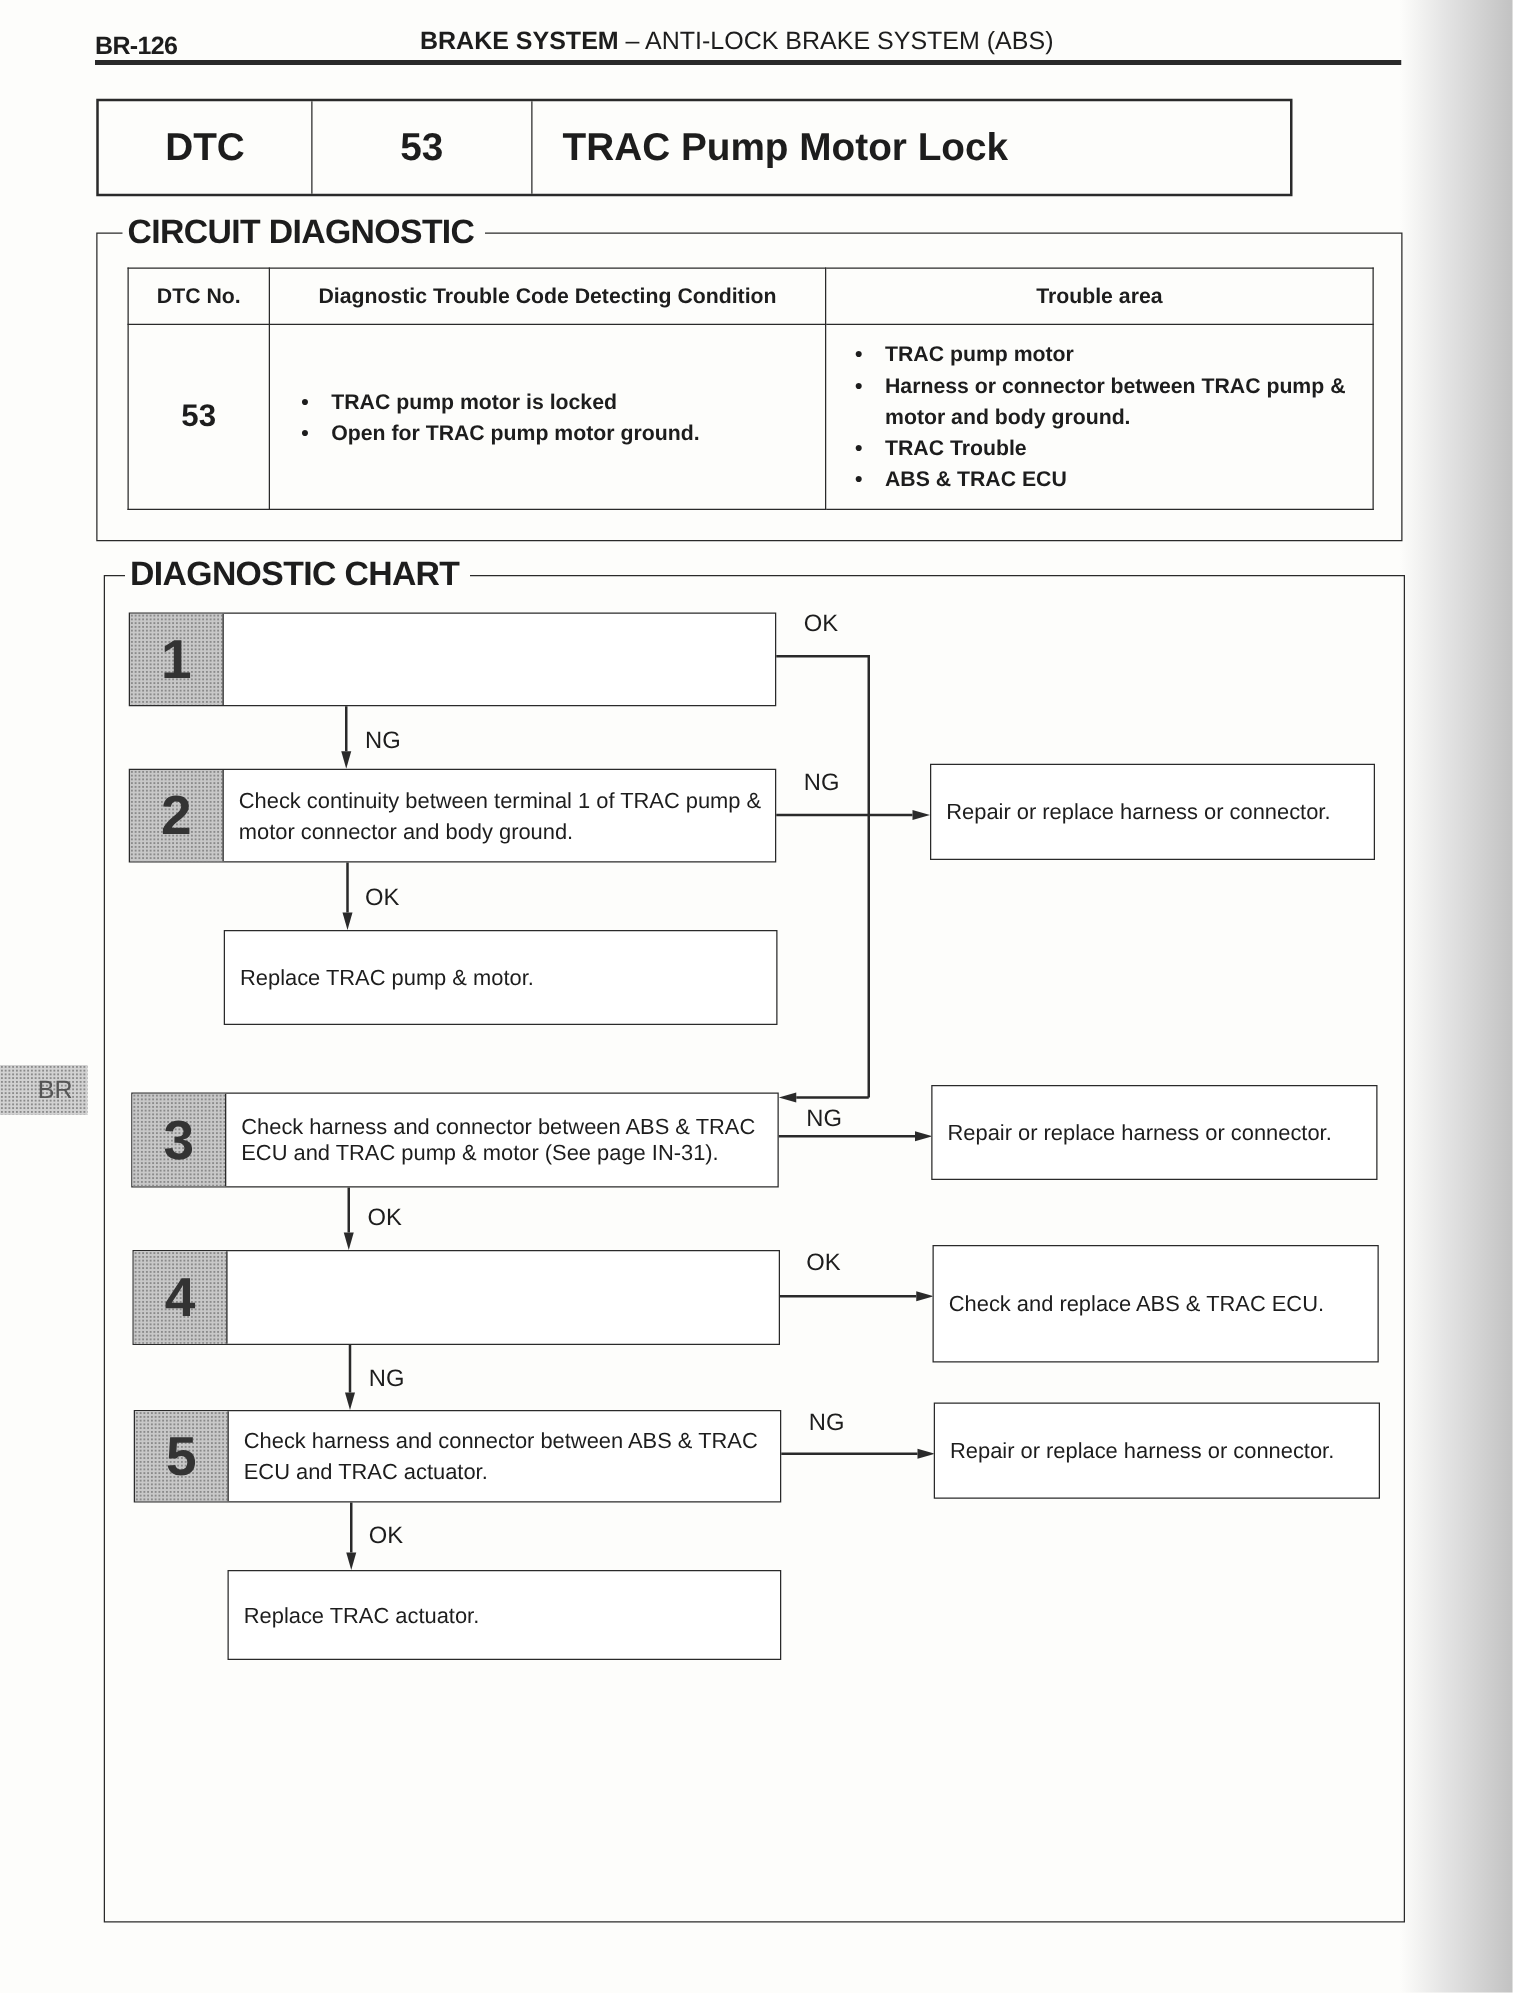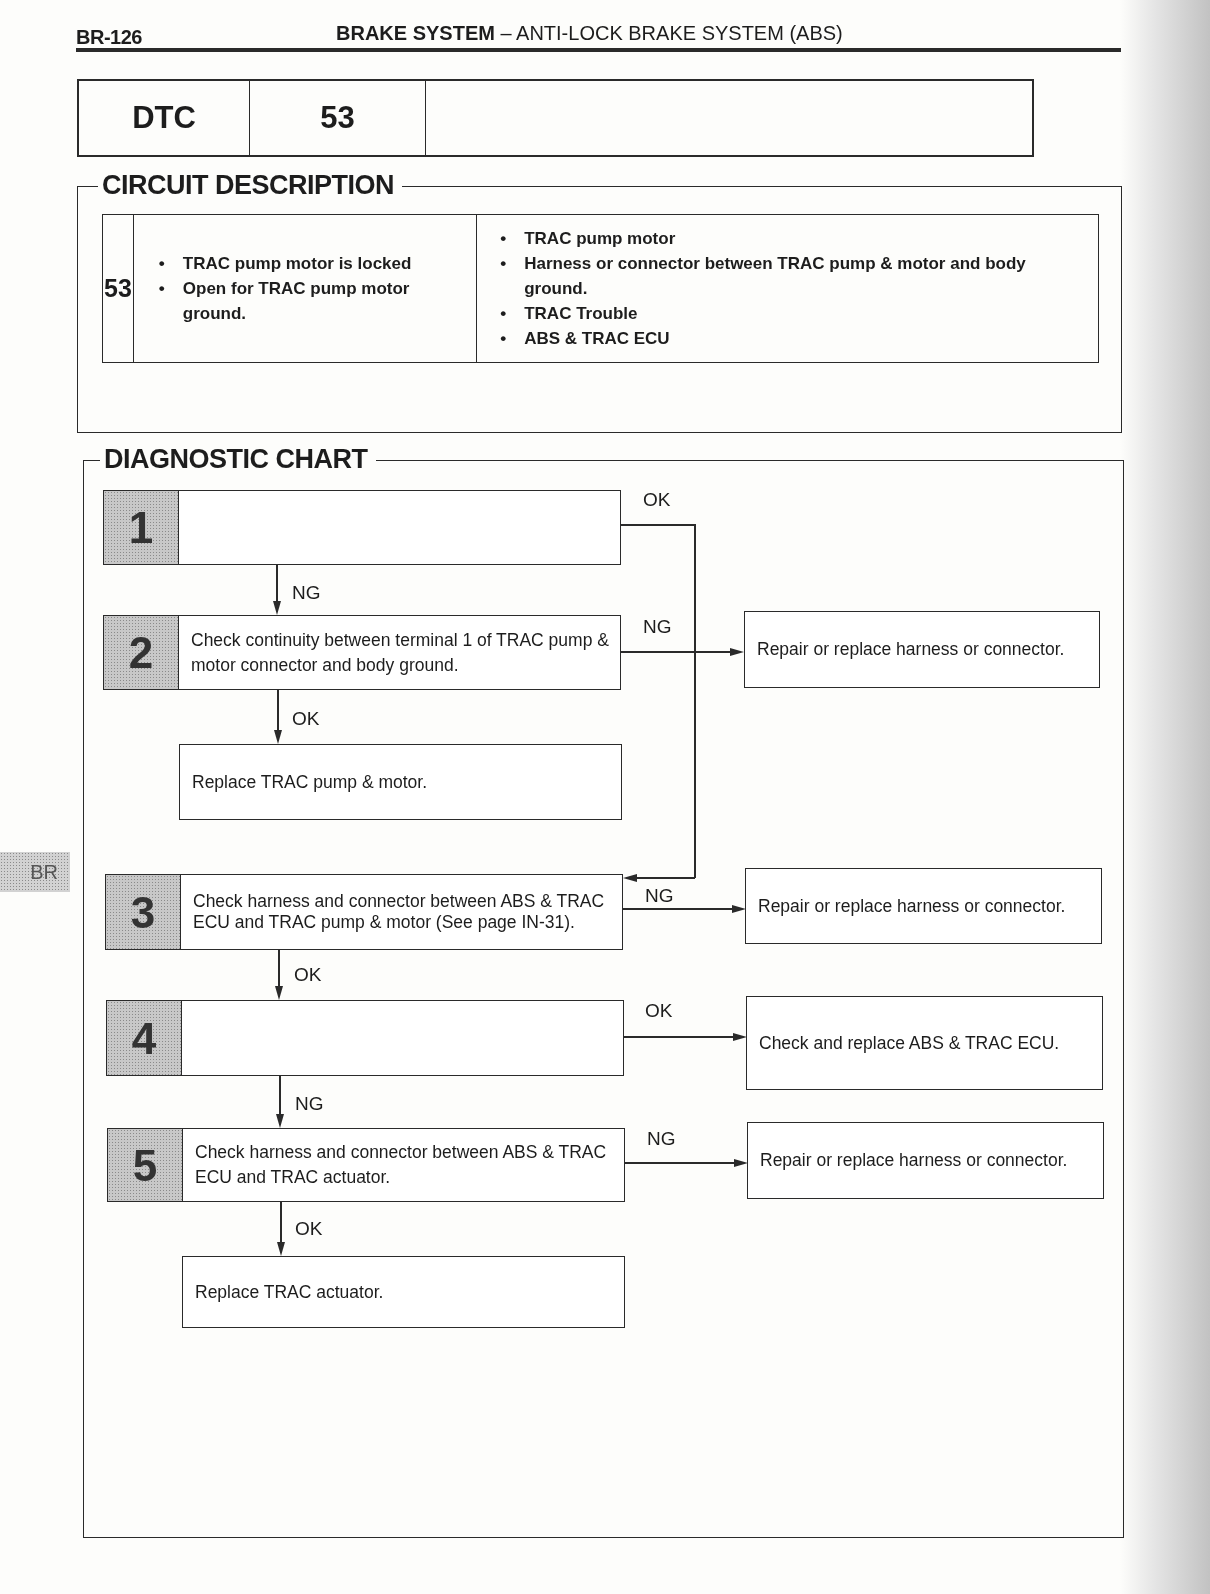--- a/index.html
+++ b/index.html
@@ -49,27 +49,33 @@
 
 <div class="edge-shade"></div>
 
 <div class="abs page-num">BR-126</div>
 <div class="abs page-header"><b>BRAKE SYSTEM</b><span> – ANTI-LOCK BRAKE SYSTEM (ABS)</span></div>
 <div class="abs header-rule"></div>
 
 <div class="abs title-box">
   <div class="c c1">DTC</div>
   <div class="c c2">53</div>
+  <div class="c c3">TRAC Pump Motor Lock</div>
 </div>
 
 <div class="abs section" style="left:77px; top:186px; width:1045px; height:247px;"></div>
-<div class="section-title" style="left:98px; top:170px;">CIRCUIT DESCRIPTION</div>
+<div class="section-title" style="left:98px; top:170px;">CIRCUIT DIAGNOSTIC</div>
 
 <table class="circuit">
   <tbody>
+      <tr>
+    <th style="width:110px;">DTC No.</th>
+    <th style="width:442px;">Diagnostic Trouble Code Detecting Condition</th>
+    <th>Trouble area</th>
+  </tr>
   <tr>
     <td style="text-align:center; font-weight:bold; font-size:25px;">53</td>
     <td>
       <ul class="bul">
         <li>TRAC pump motor is locked</li>
         <li>Open for TRAC pump motor ground.</li>
       </ul>
     </td>
     <td>
       <ul class="bul" style="padding-left:18px; padding-right:8px;">

